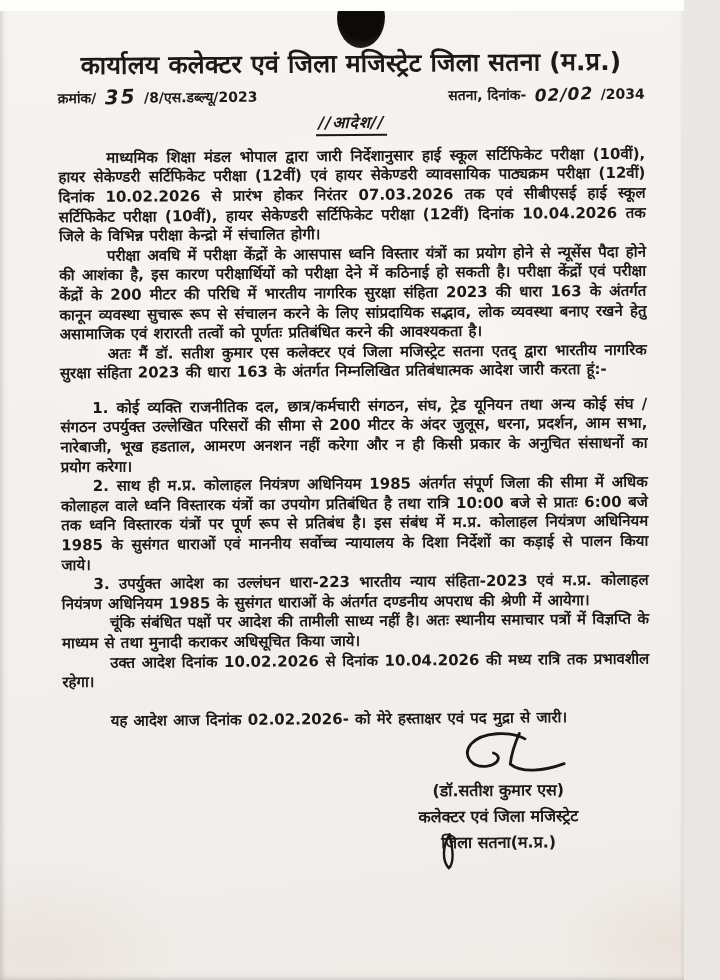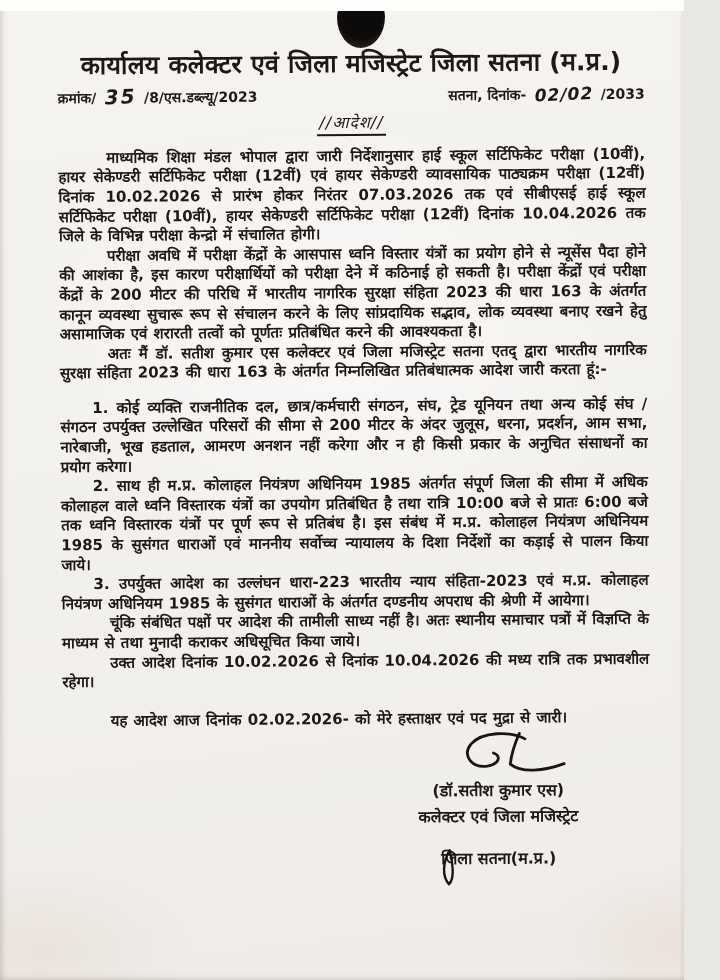--- a/index.html
+++ b/index.html
@@ -48,37 +48,37 @@
     margin-top:3px;font-size:14px;font-weight:bold;
   }
   .hand{
     display:inline-block;font-size:20px;font-weight:bold;font-style:italic;
     letter-spacing:2px;transform:rotate(-2deg);position:relative;top:1px;
     padding:0 3px;
   }
   .hand.small{font-size:17px;letter-spacing:1px;}
   .order-heading-row{text-align:center;margin:5px 0 11px;}
   .order-heading{
-    display:inline-block;font-size:16px;font-weight:normal;font-style:italic;
+    display:inline-block;font-size:16px;font-weight:bold;font-style:italic;
     letter-spacing:1px;border-bottom:2px solid #1d1916;padding:0 2px 1px;
   }
   .para{
     margin:0;font-size:15px;font-weight:bold;line-height:19.6px;
     text-align:justify;text-indent:48px;
     word-spacing:1px;
   }
   .para.item{text-indent:32px;}
   .para.first-item{margin-top:15px;}
   .para.issued{margin-top:19px;}
   .sig-block{
     width:260px;margin:2px 22px 0 auto;
     text-align:center;font-size:16px;font-weight:bold;line-height:26px;
   }
   .scribble{display:block;margin:0 auto -4px 90px;}
-  .district-line{position:relative;display:inline-block;margin-top:16px;}
+  .district-line{position:relative;display:inline-block;}
   .pen-mark{position:absolute;left:-2px;top:2px;}
 </style>
 </head>
 <body>
 
 <div class="page">
   <div class="top-strip"></div>
   <div class="emblem"></div>
 
   <div class="content">
@@ -87,21 +87,21 @@
 
     <div class="ref-row">
       <div>
         <span>क्रमांक/</span>
         <span class="hand">35</span>
         <span>/8/एस.डब्ल्यू/2023</span>
       </div>
       <div>
         <span>सतना, दिनांक-</span>
         <span class="hand small">02/02</span>
-        <span>/2033</span>
+        <span>/2034</span>
       </div>
     </div>
 
     <div class="order-heading-row">
       <span class="order-heading">//आदेश//</span>
     </div>
 
     <p class="para">माध्यमिक शिक्षा मंडल भोपाल द्वारा जारी निर्देशानुसार हाई स्कूल सर्टिफिकेट परीक्षा (10वीं), हायर सेकेण्डरी सर्टिफिकेट परीक्षा (12वीं) एवं हायर सेकेण्डरी व्यावसायिक पाठ्यक्रम परीक्षा (12वीं) दिनांक 10.02.2026 से प्रारंभ होकर निरंतर 07.03.2026 तक एवं सीबीएसई हाई स्कूल सर्टिफिकेट परीक्षा (10वीं), हायर सेकेण्डरी सर्टिफिकेट परीक्षा (12वीं) दिनांक 10.04.2026 तक जिले के विभिन्न परीक्षा केन्द्रो में संचालित होगी।</p>
     <p class="para">परीक्षा अवधि में परीक्षा केंद्रों के आसपास ध्वनि विस्तार यंत्रों का प्रयोग होने से न्यूसेंस पैदा होने की आशंका है, इस कारण परीक्षार्थियों को परीक्षा देने में कठिनाई हो सकती है। परीक्षा केंद्रों एवं परीक्षा केंद्रों के 200 मीटर की परिधि में भारतीय नागरिक सुरक्षा संहिता 2023 की धारा 163 के अंतर्गत कानून व्यवस्था सुचारू रूप से संचालन करने के लिए सांप्रदायिक सद्भाव, लोक व्यवस्था बनाए रखने हेतु असामाजिक एवं शरारती तत्वों को पूर्णतः प्रतिबंधित करने की आवश्यकता है।</p>
     <p class="para">अतः मैं डॉ. सतीश कुमार एस कलेक्टर एवं जिला मजिस्ट्रेट सतना एतद् द्वारा भारतीय नागरिक सुरक्षा संहिता 2023 की धारा 163 के अंतर्गत निम्नलिखित प्रतिबंधात्मक आदेश जारी करता हूं:-</p>

